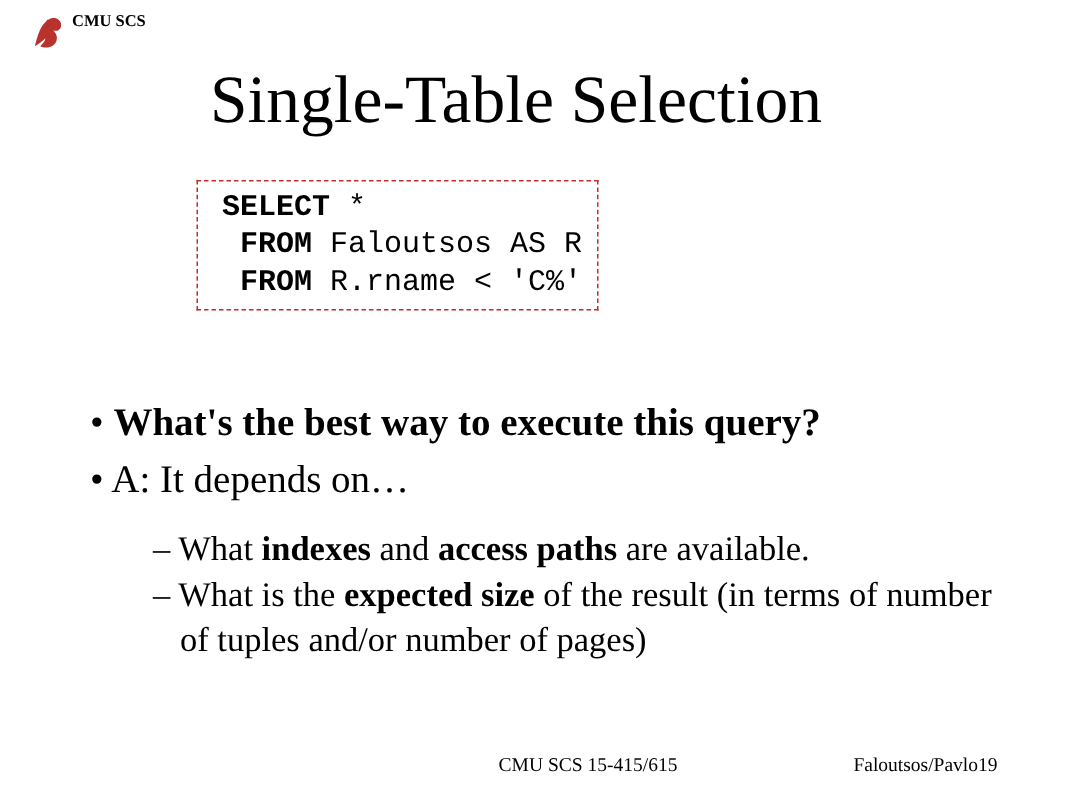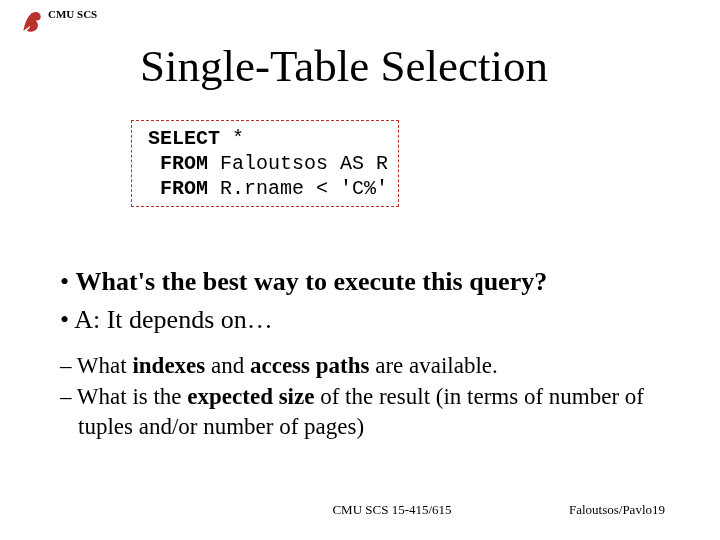--- a/index.html
+++ b/index.html
@@ -72,20 +72,21 @@
       font-size: 26px;
       color: #000;
       line-height: 1.3;
       margin-bottom: 4px;
     }
     .bullet-main .bold {
       font-weight: bold;
     }
     .sub-bullets {
       margin-top: 14px;
+      margin-left: 42px;
     }
     .bullet-sub {
       font-size: 23px;
       color: #000;
       line-height: 1.3;
       margin-bottom: 2px;
       text-indent: -18px;
       padding-left: 18px;
     }
     .bullet-sub .bold {

